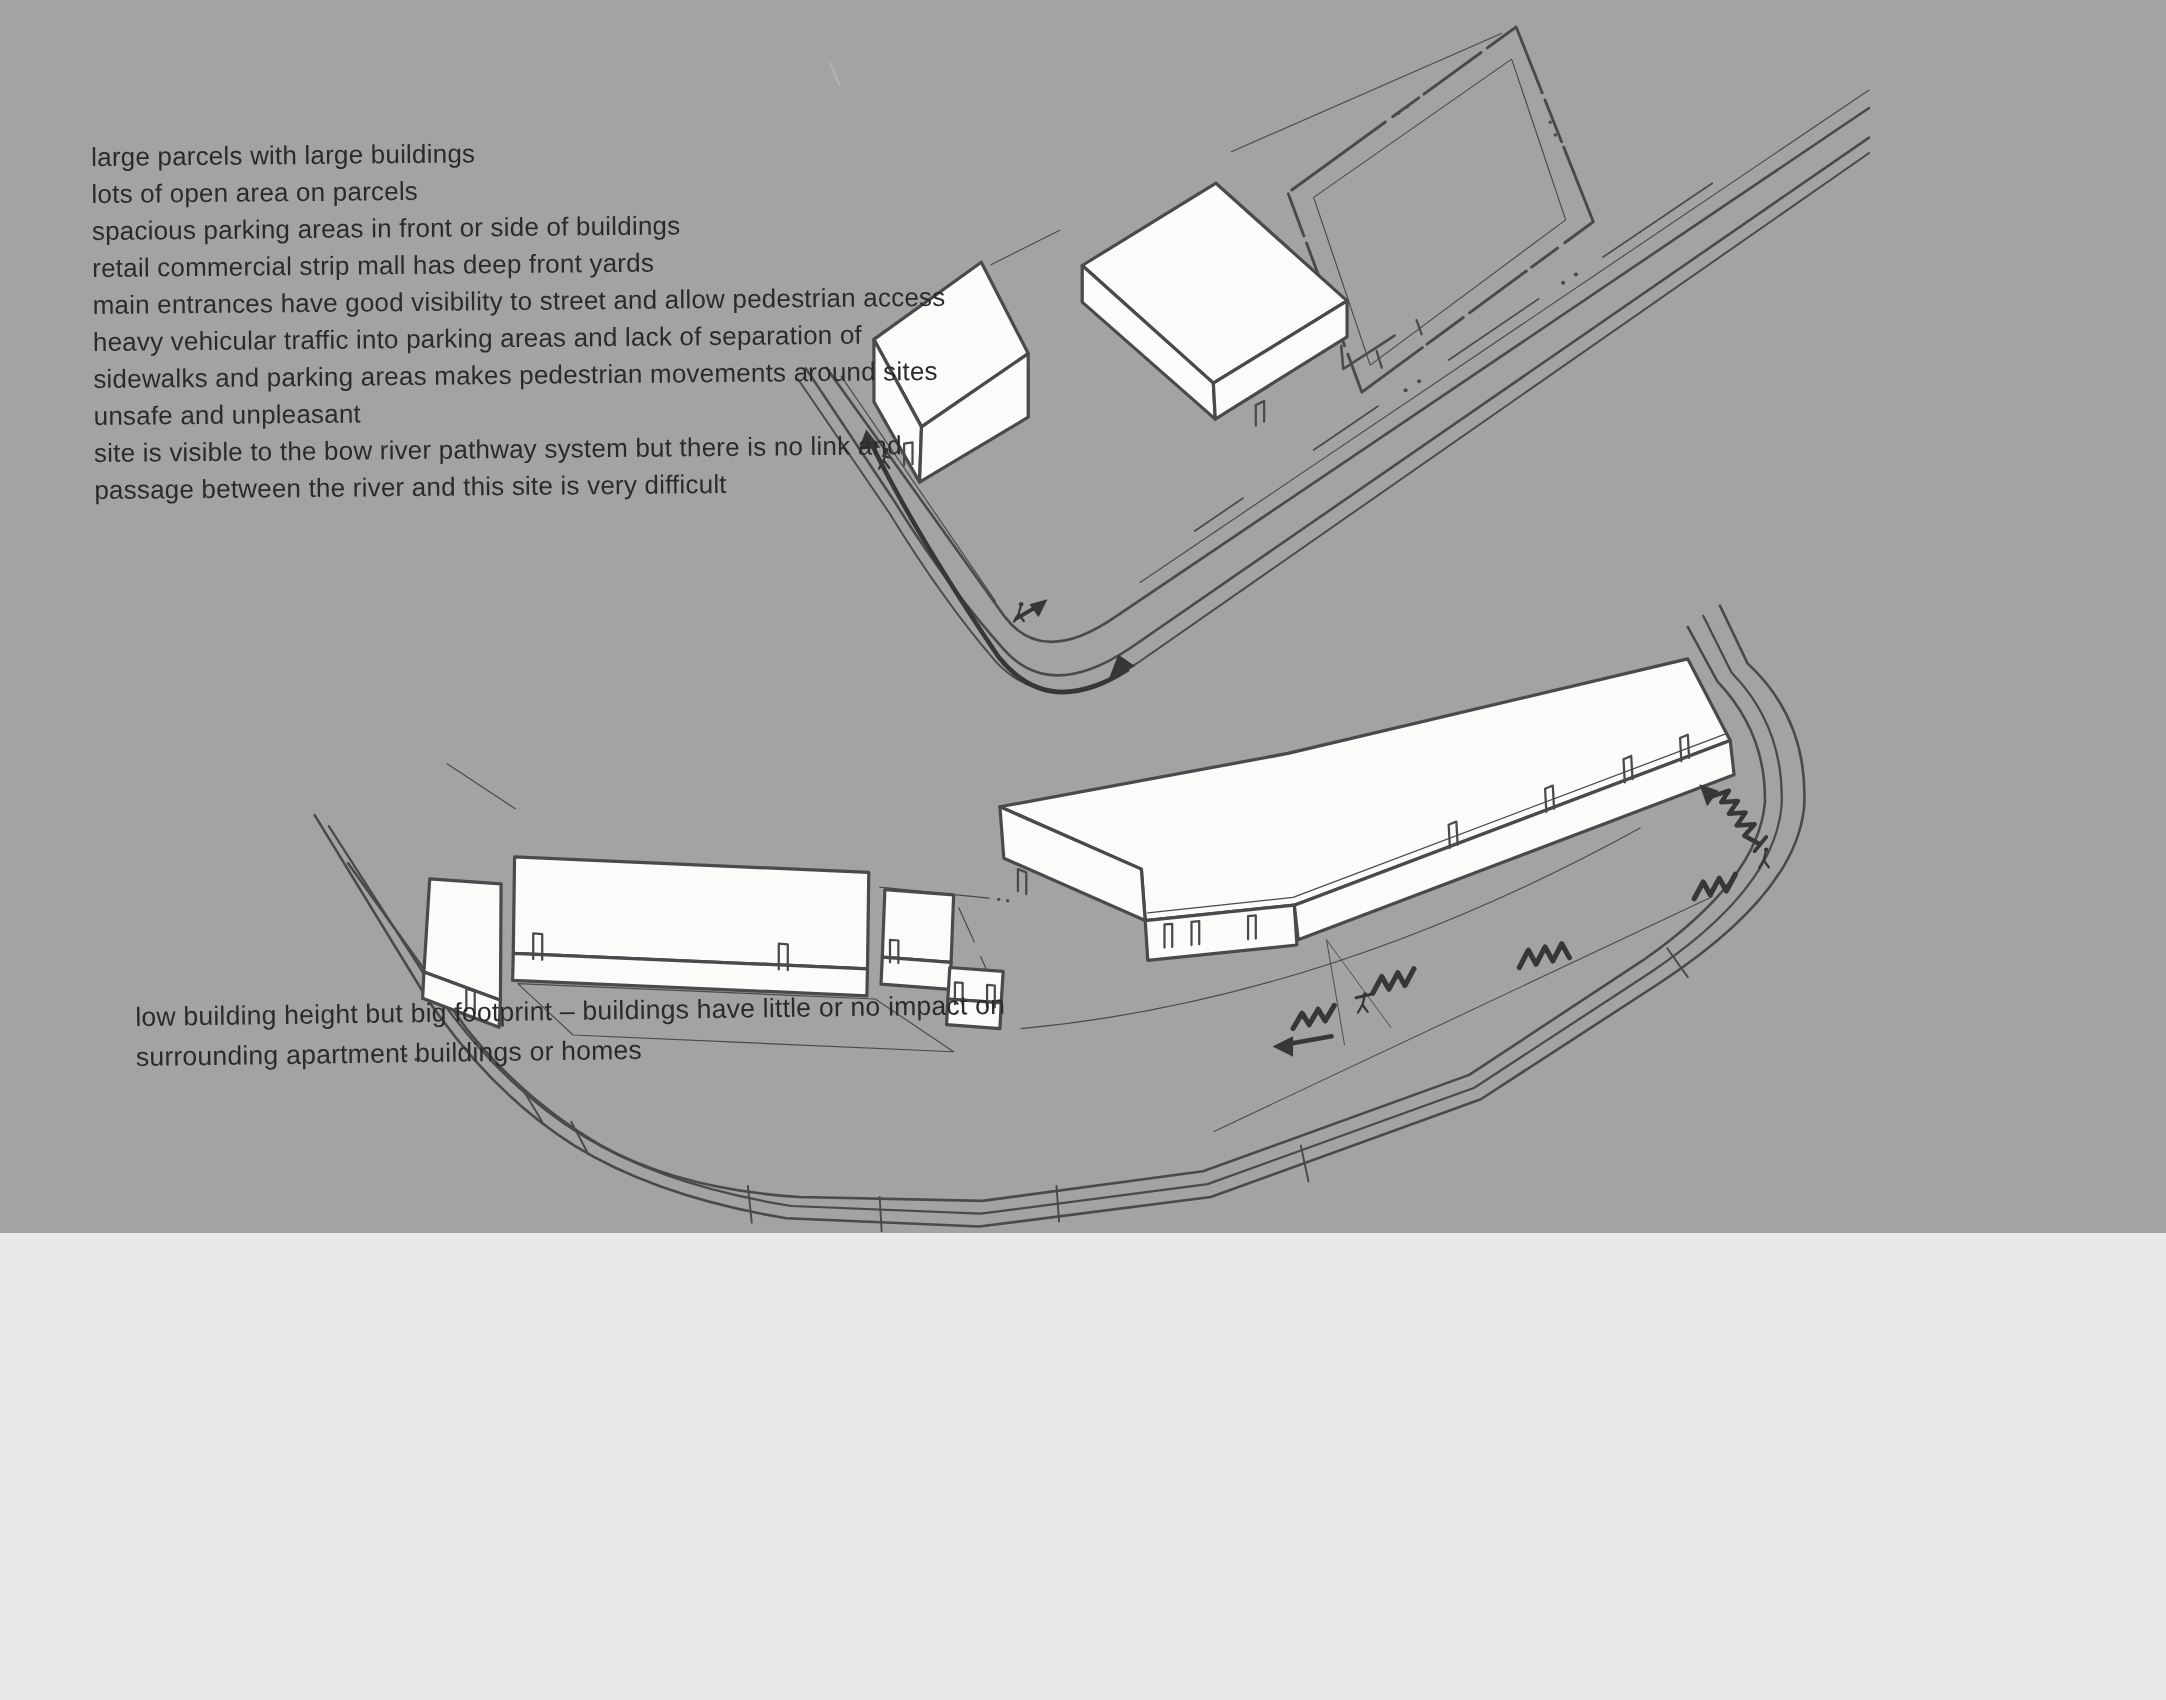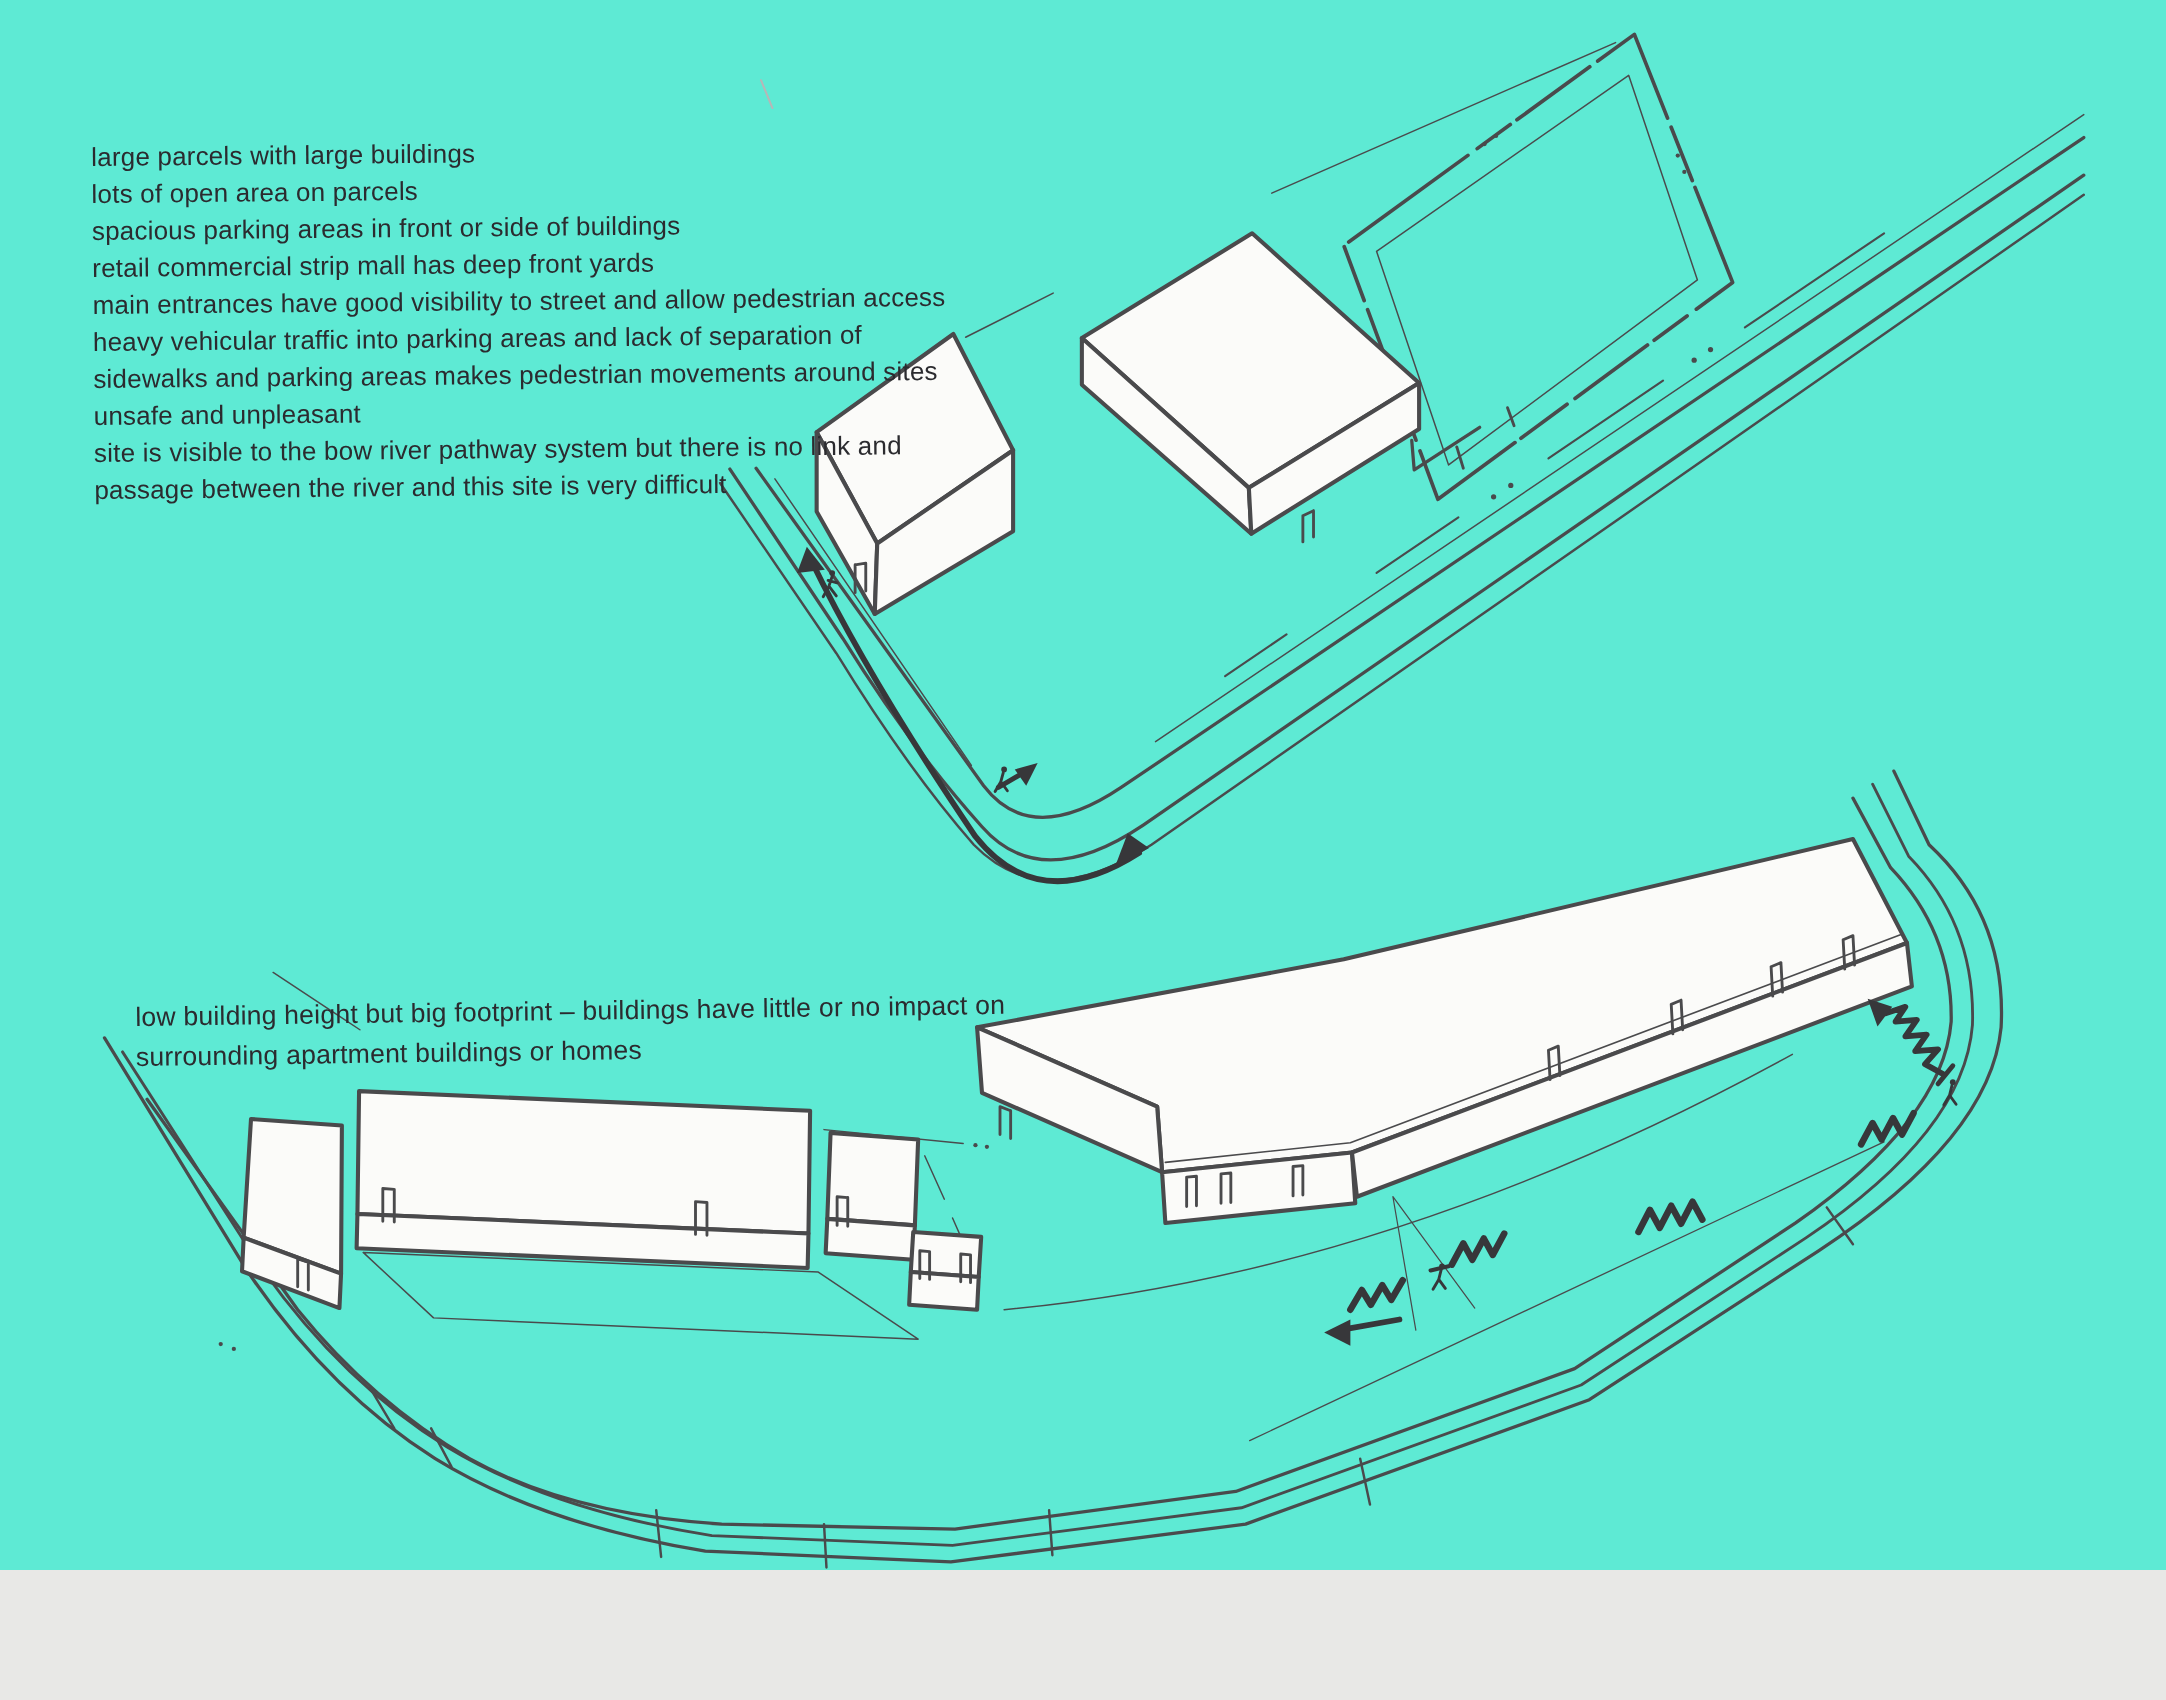--- a/index.html
+++ b/index.html
@@ -1,19 +1,19 @@
 <!DOCTYPE html>
 <html style="font-size:14px"><head>
 <meta charset="utf-8">
 <style>
   html,body{margin:0;padding:0;background:#e8e8e6;}
   .page{
     position:relative;
-    width:2167px;height:1570px;
-    background:#5eead4;
+    width:2167px;height:1233px;
+    background:#a3a3a3;
     overflow:hidden;
     font-family:"Liberation Sans", sans-serif;
   }
   .linework{position:absolute;left:0;top:0;width:100%;height:100%;}
   .notes{
     position:absolute;
     color:#2b2b2f;
     font-size:26px;
     letter-spacing:0.2px;
     transform:rotate(-0.55deg);

